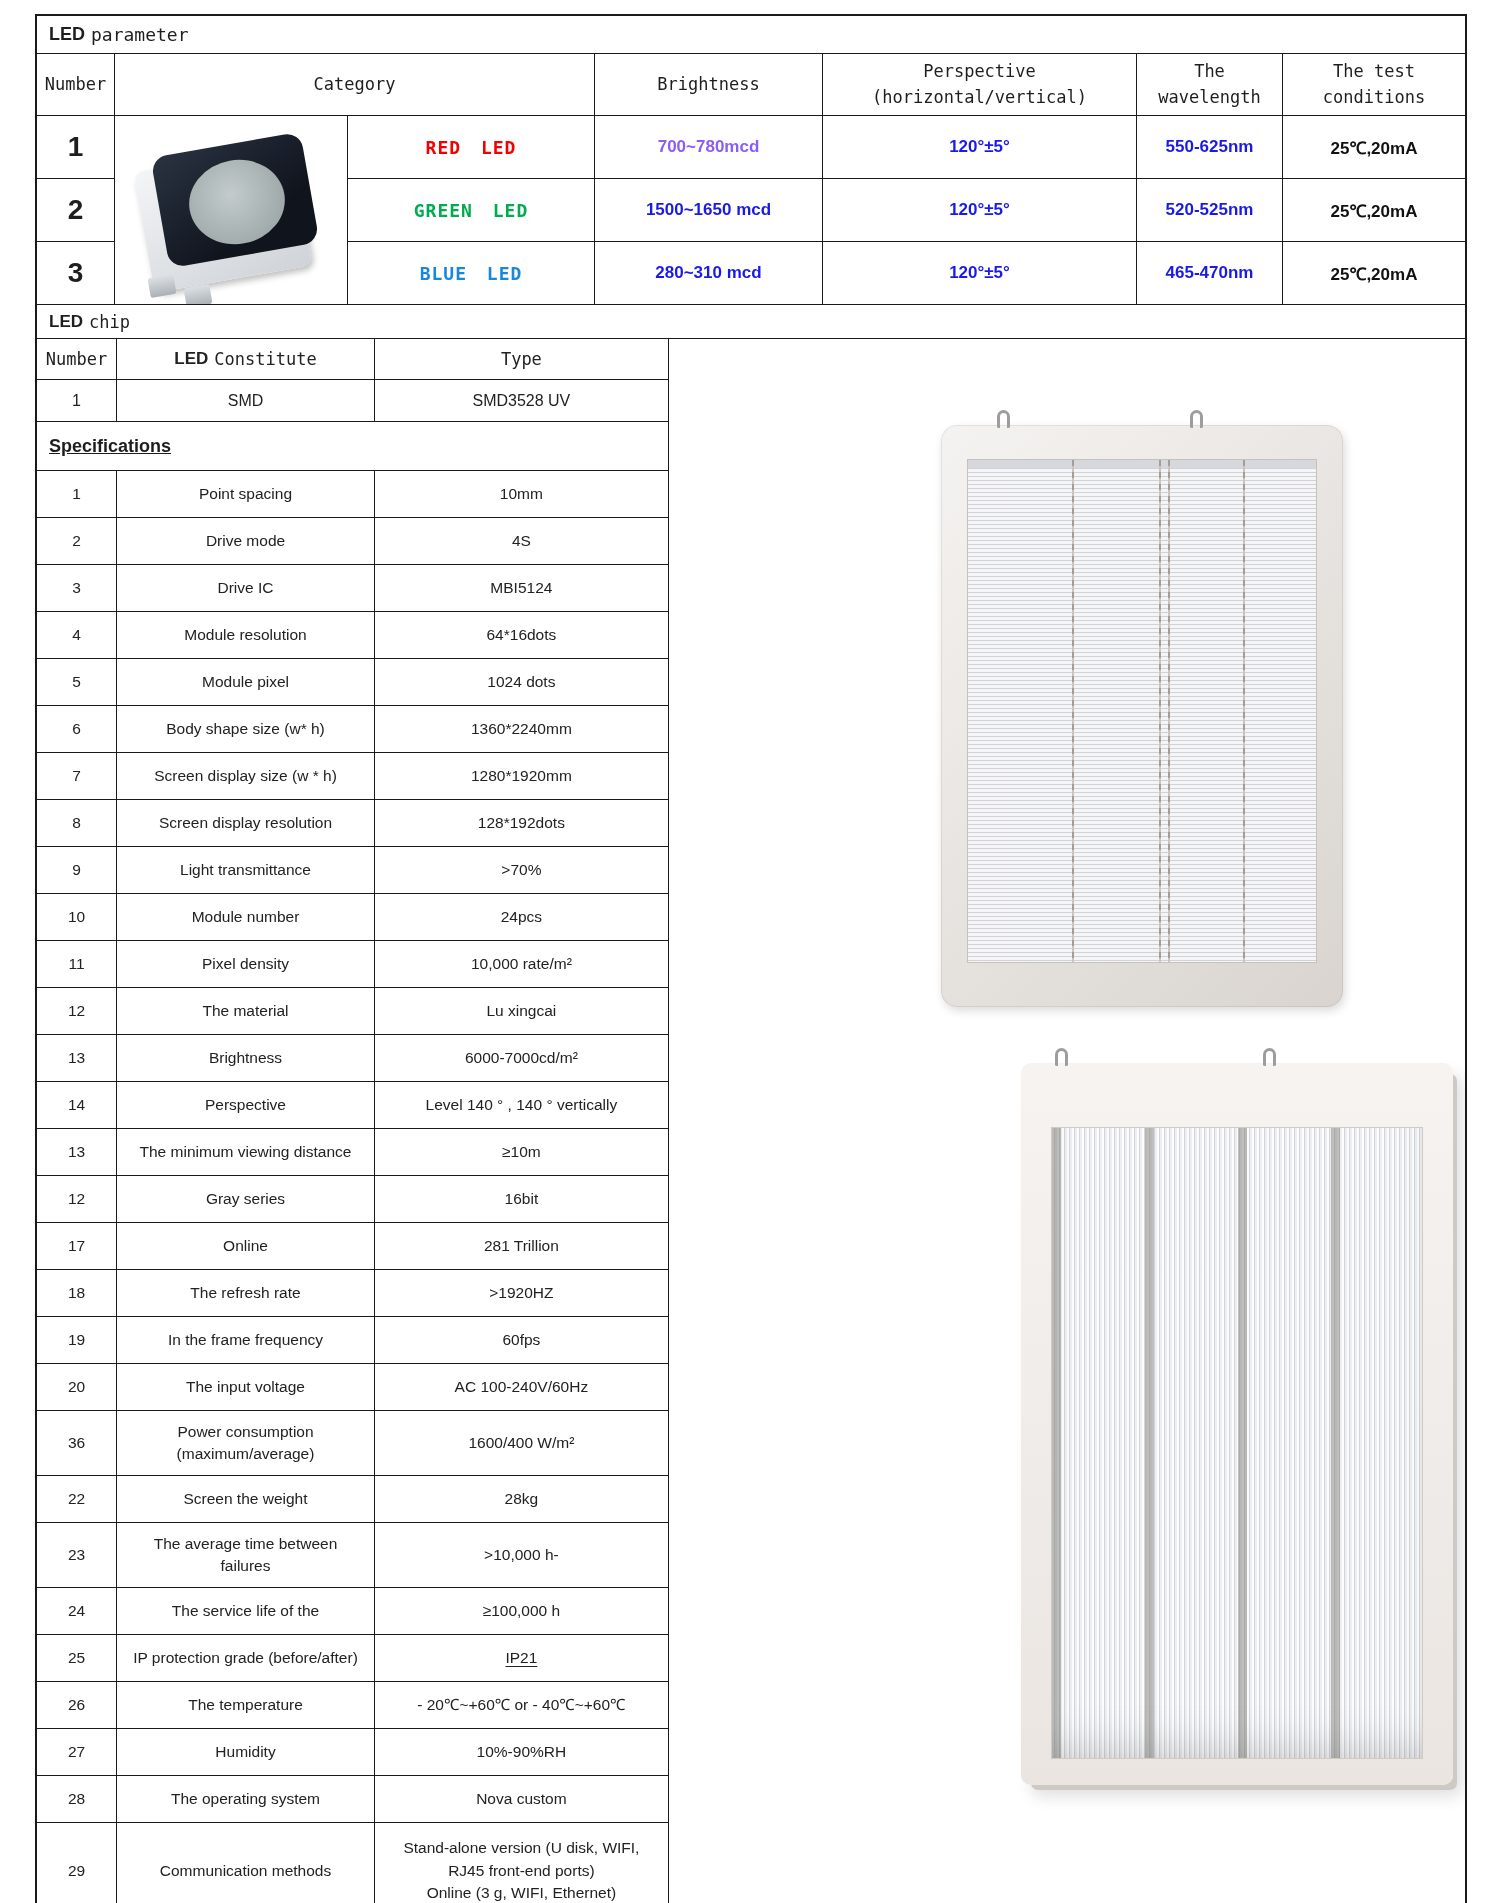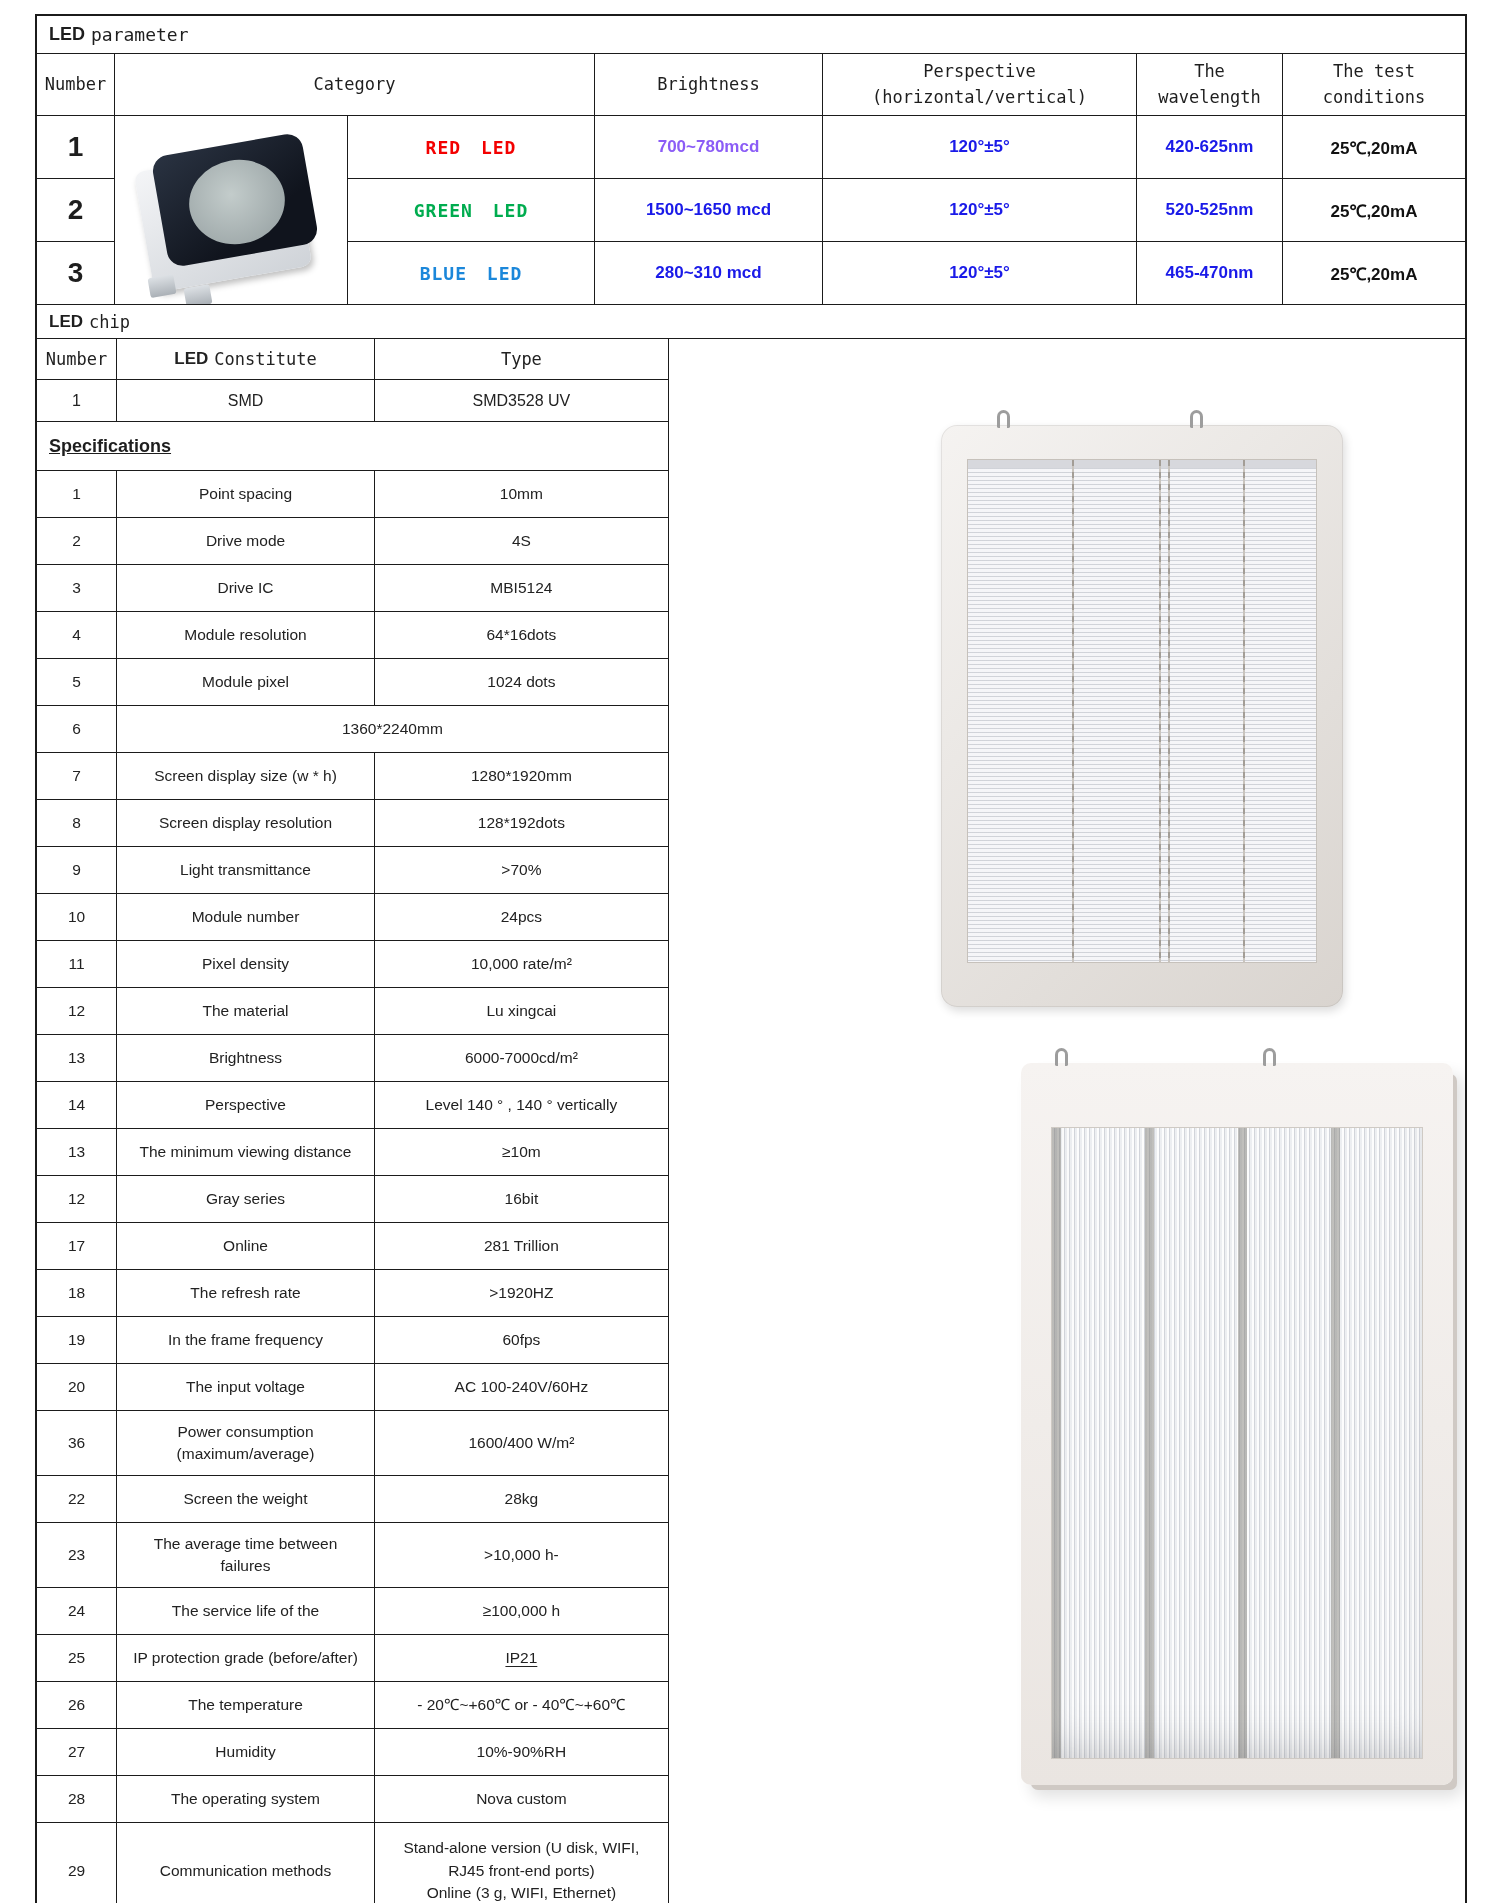--- a/index.html
+++ b/index.html
@@ -185,21 +185,21 @@
     <div class="tg-cell led-name" style="grid-area: 3 / 3; color: rgb(0, 172, 79);">GREEN LED</div>
 
     <div class="tg-cell bval" style="grid-area: 2 / 4; color: #8b5cf6;">700~780mcd</div>
     <div class="tg-cell bval" style="grid-area: 3 / 4; color: rgb(26, 26, 232);">1500~1650 mcd</div>
     <div class="tg-cell bval" style="grid-area: 4 / 4; color: rgb(26, 26, 232);">280~310 mcd</div>
 
     <div class="tg-cell bval" style="grid-area: 2 / 5; color: rgb(26, 26, 232);">120°±5°</div>
     <div class="tg-cell bval" style="grid-area: 3 / 5; color: rgb(26, 26, 232);">120°±5°</div>
     <div class="tg-cell bval" style="grid-area: 4 / 5; color: rgb(26, 26, 232);">120°±5°</div>
 
-    <div class="tg-cell bval" style="grid-area: 2 / 6; color: rgb(26, 26, 232);">420-625nm</div>
+    <div class="tg-cell bval" style="grid-area: 2 / 6; color: rgb(26, 26, 232);">550-625nm</div>
     <div class="tg-cell bval" style="grid-area: 3 / 6; color: rgb(26, 26, 232);">520-525nm</div>
     <div class="tg-cell bval" style="grid-area: 4 / 6; color: rgb(26, 26, 232);">465-470nm</div>
 
     <div class="tg-cell cond last" style="grid-column:7;grid-row:2">25℃,20mA</div>
     <div class="tg-cell cond last" style="grid-column:7;grid-row:3">25℃,20mA</div>
     <div class="tg-cell cond last" style="grid-column:7;grid-row:4">25℃,20mA</div>
   </div>
 
   <div class="chip-title-row">
     <span class="b">LED</span>
@@ -245,20 +245,21 @@
         <div class="cell c-label">Module resolution</div>
         <div class="cell c-val">64*16dots</div>
       </div>
       <div class="trow spec-row">
         <div class="cell c-num">5</div>
         <div class="cell c-label">Module pixel</div>
         <div class="cell c-val">1024 dots</div>
       </div>
       <div class="trow spec-row">
         <div class="cell c-num">6</div>
+        <div class="cell c-label">Body shape size (w* h)</div>
         <div class="cell c-val">1360*2240mm</div>
       </div>
       <div class="trow spec-row">
         <div class="cell c-num">7</div>
         <div class="cell c-label">Screen display size (w * h)</div>
         <div class="cell c-val">1280*1920mm</div>
       </div>
       <div class="trow spec-row">
         <div class="cell c-num">8</div>
         <div class="cell c-label">Screen display resolution</div>

